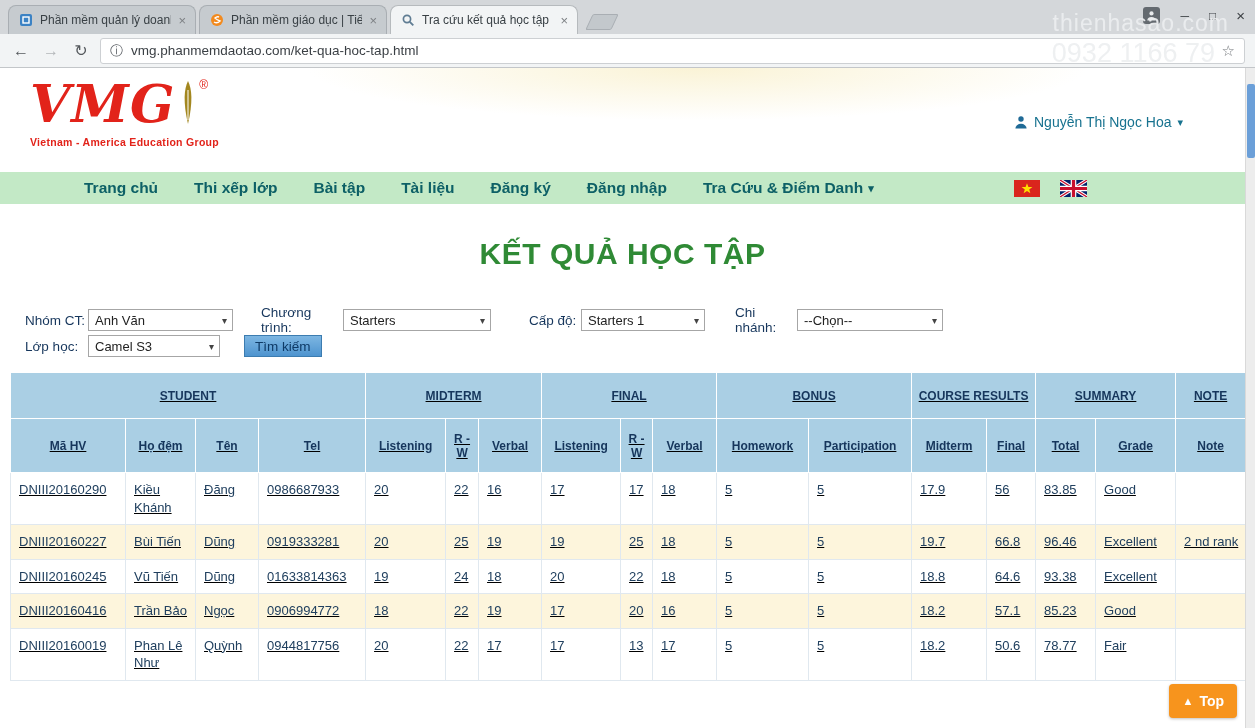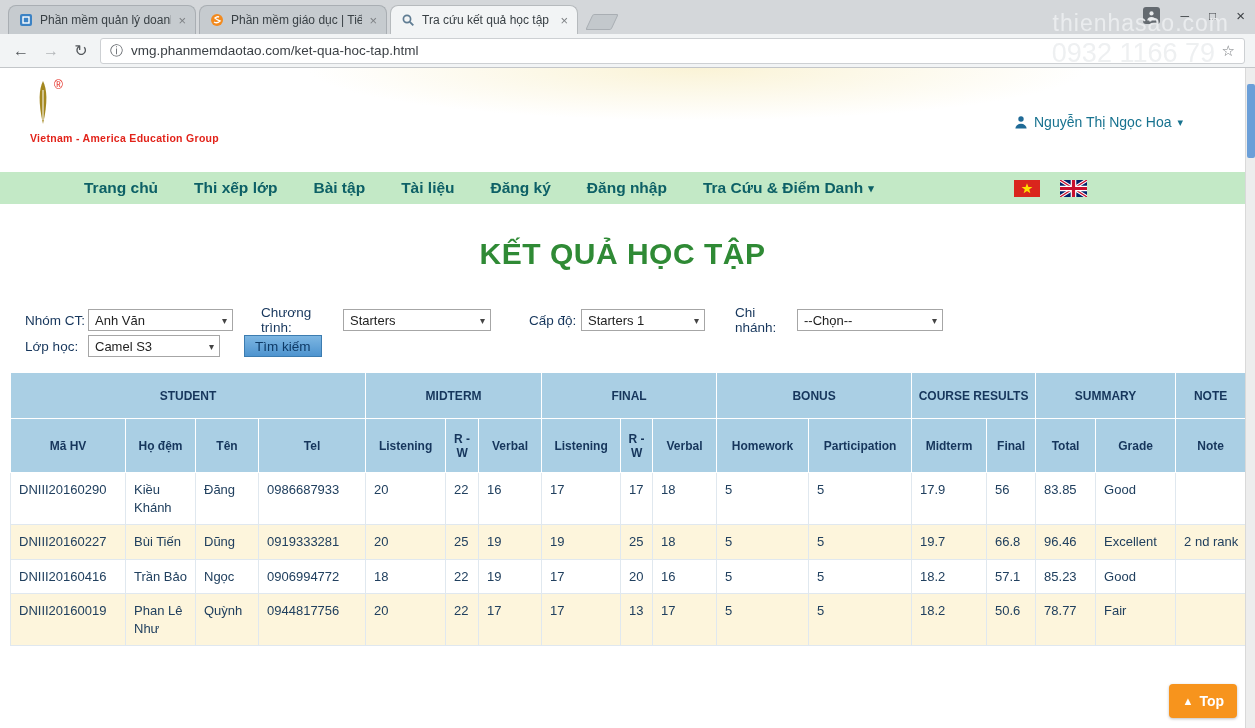--- a/index.html
+++ b/index.html
@@ -78,21 +78,21 @@
   .flabel.w4 { width:62px; margin-left:30px; }
   .sel { height:22px; background:#fff; border:1px solid #a6a6a6; display:flex; align-items:center;
          justify-content:space-between; padding:0 5px 0 6px; font-size:13px; color:#222; cursor:pointer; }
   .sel .caret { color:#444; font-size:10px; }
   .s1 { width:145px; } .s2 { width:148px; } .s3 { width:124px; } .s4 { width:146px; } .s5 { width:132px; }
   .search-btn { margin-left:24px; height:22px; padding:0 10px;
                 background:linear-gradient(#7db6e2,#4e94cf); border:1px solid #3c7cb0;
                 color:#0e3a66; font-size:13.5px; display:flex; align-items:center; cursor:pointer; }
 
   .results { margin:14px 0 0 10px; }
-  table { width:1235px; border-collapse:collapse; table-layout:fixed; border:1px solid #c9dcea; }
+  table { width:1235px; border-collapse:collapse; table-layout:fixed; border:1px solid #c9dcea;text-decoration:underline; }
   thead th { background:#aacfe4; color:#16365c; font-weight:bold; font-size:12px;
              border:1px solid #ffffff; text-align:center; padding:2px 3px; }
   tr.group-row th { height:46px; }
   tr.col-row th { height:54px; }
   tbody td { border:1px solid #e0e8ef; font-size:13px; color:#21405f; vertical-align:top;
              padding:8px 6px 8px 8px; line-height:1.35; word-wrap:break-word; }
   tbody tr:nth-child(odd)  { background:#ffffff; }
   tbody tr:nth-child(even) { background:#fdf5dc; }
 
   .top-btn { position:absolute; right:18px; bottom:10px; background:#f7941d; color:#fff;
@@ -166,20 +166,21 @@
   <div class="watermark">
     <div class="wm1">thienhasao.com</div>
     <div class="wm2">0932 1166 79</div>
   </div>
 
   <div class="pagearea">
 
     <div class="site-header">
       <div class="logo">
         <div class="logo-row">
+          <span class="logo-text">VMG</span>
           <svg class="logo-pen" width="22" height="48">
             <path d="M11,1 C15,9 16,22 11,44 C6,22 7,9 11,1 Z" fill="#a3871f"></path>
             <line x1="11" y1="10" x2="11" y2="40" stroke="#fff" stroke-width="1"></line>
           </svg>
           <span class="logo-reg">®</span>
         </div>
         <div class="logo-sub">Vietnam - America Education Group</div>
       </div>
       <div class="user">
         <svg width="14" height="14">
@@ -348,20 +349,39 @@
               <td>18</td>
               <td>5</td>
               <td>5</td>
               <td>19.7</td>
               <td>66.8</td>
               <td>96.46</td>
               <td>Excellent</td>
               <td>2 nd rank</td>
             </tr>
             <tr>
+              <td>DNIII20160245</td>
+              <td>Vũ Tiến</td>
+              <td>Dũng</td>
+              <td>01633814363</td>
+              <td>19</td>
+              <td>24</td>
+              <td>18</td>
+              <td>20</td>
+              <td>22</td>
+              <td>18</td>
+              <td>5</td>
+              <td>5</td>
+              <td>18.8</td>
+              <td>64.6</td>
+              <td>93.38</td>
+              <td>Excellent</td>
+              <td></td>
+            </tr>
+            <tr>
               <td>DNIII20160416</td>
               <td>Trần Bảo</td>
               <td>Ngọc</td>
               <td>0906994772</td>
               <td>18</td>
               <td>22</td>
               <td>19</td>
               <td>17</td>
               <td>20</td>
               <td>16</td>

